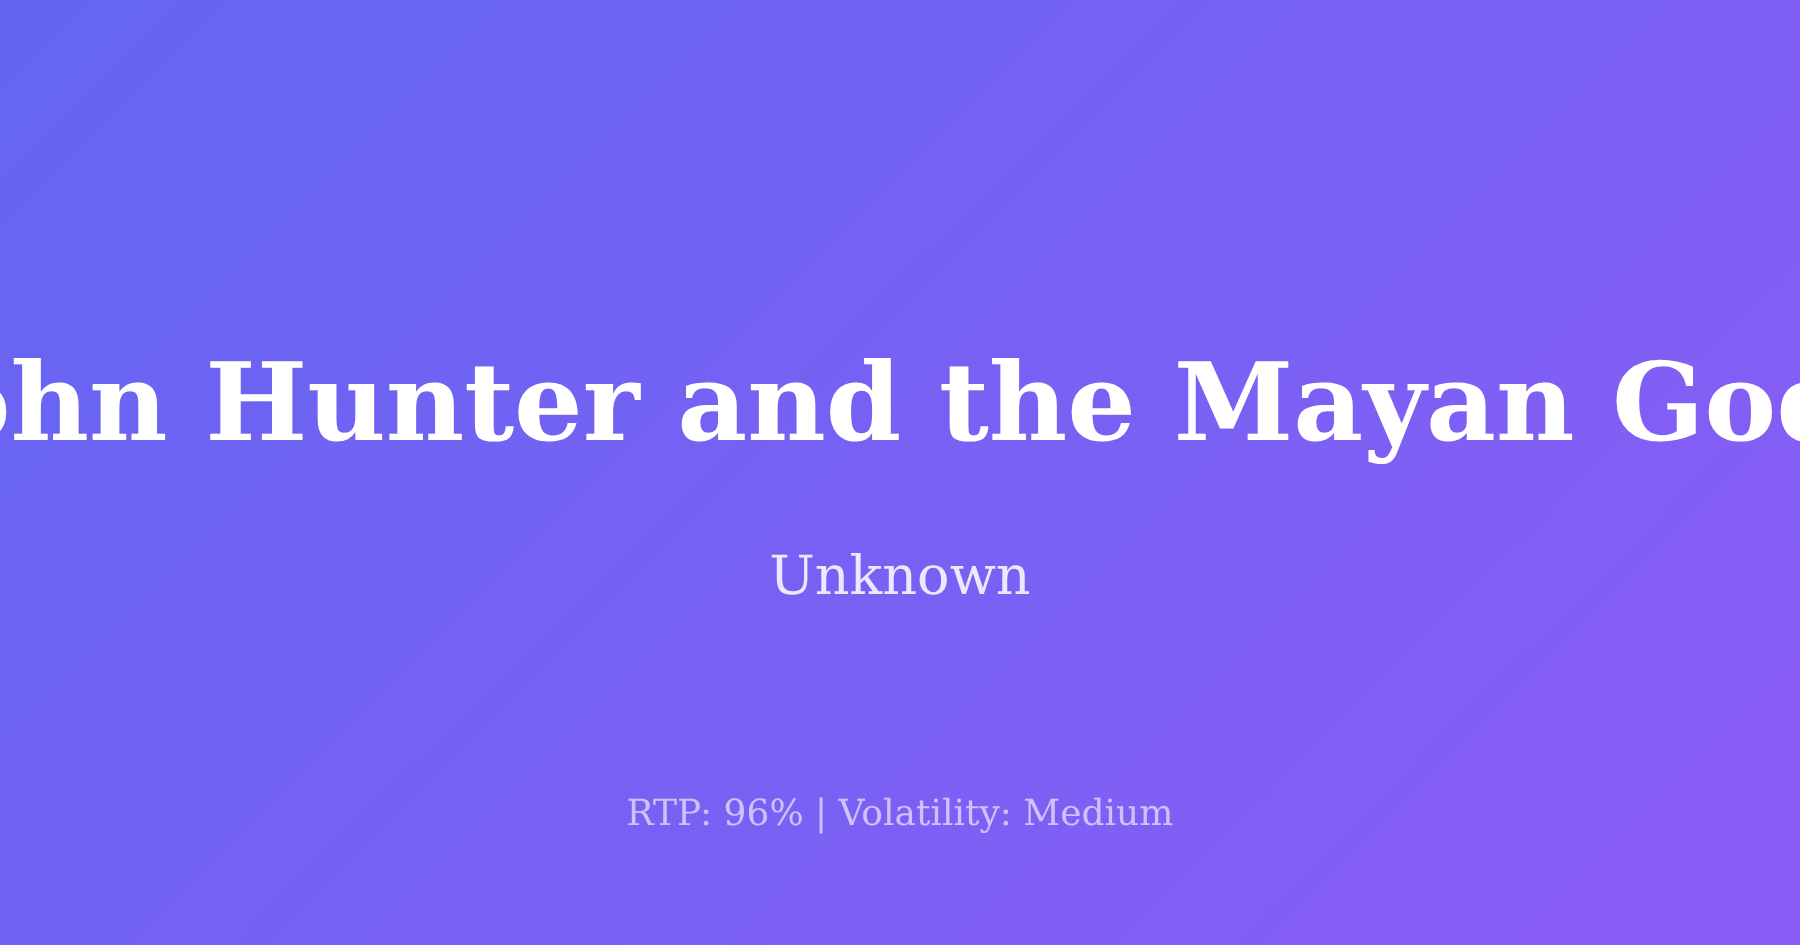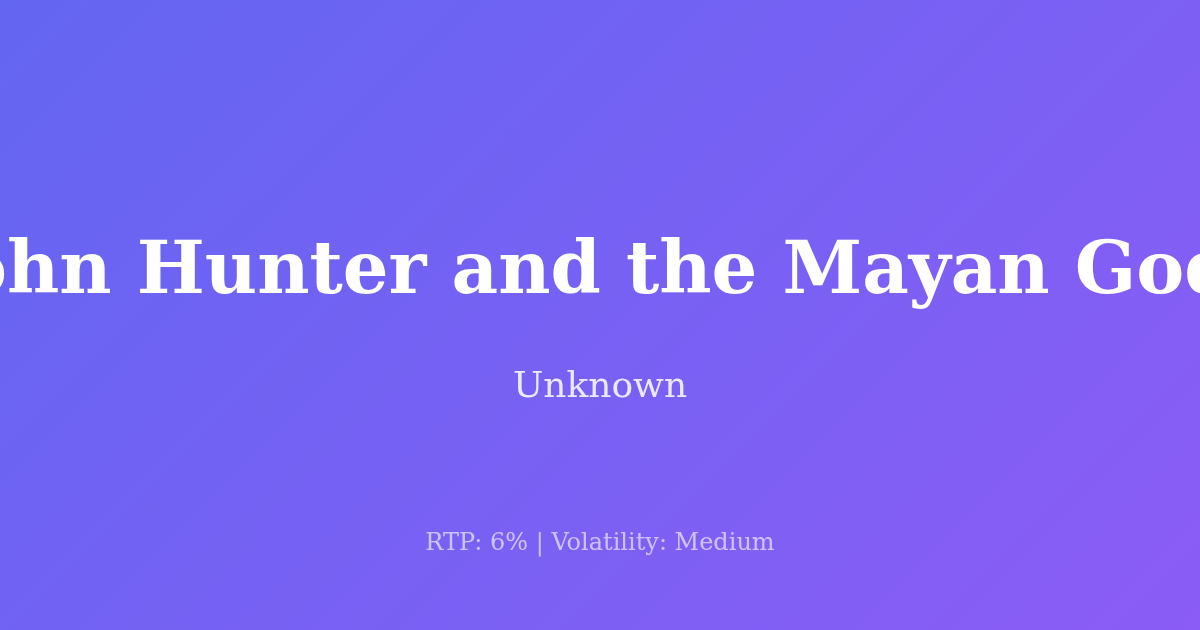--- a/index.html
+++ b/index.html
@@ -76,15 +76,15 @@
 </style>
 </head>
 <body>
 
 <div class="og-card">
 
   <h1 class="card-title">John Hunter and the Mayan Gods</h1>
 
   <p class="card-subtitle">Unknown</p>
 
-  <p class="card-meta">RTP: 6% | Volatility: Medium</p>
+  <p class="card-meta">RTP: 96% | Volatility: Medium</p>
 
 </div>
 
 </body></html>

